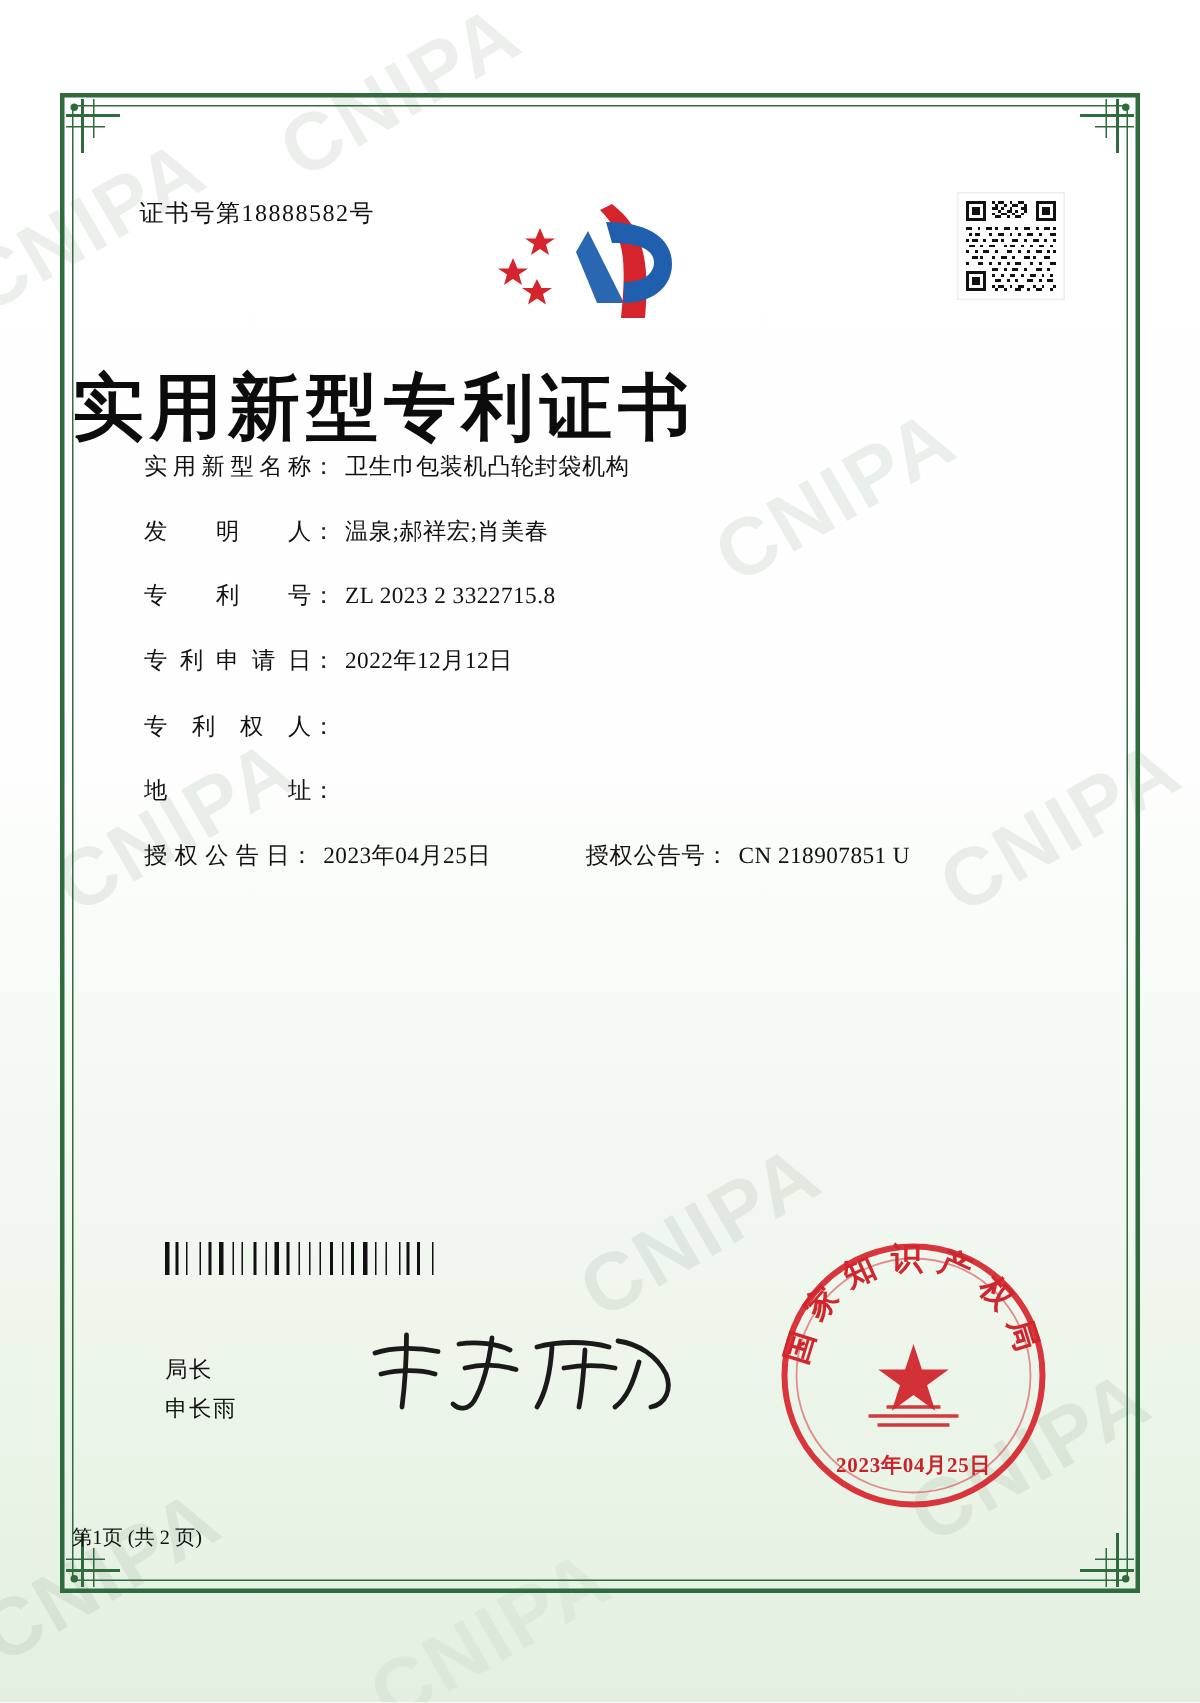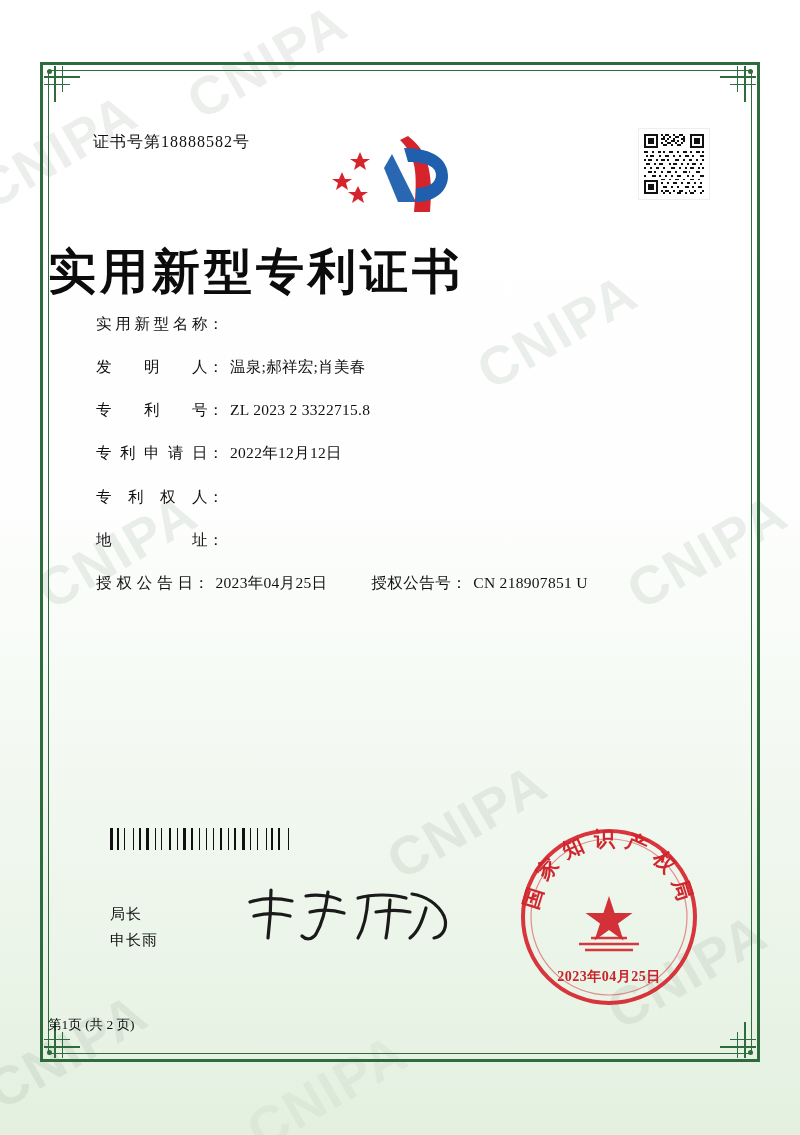--- a/index.html
+++ b/index.html
@@ -122,21 +122,21 @@
     font-size: 48px;
     font-weight: 700;
     letter-spacing: 4px;
     color: #0c0c0c;
     font-family: "DejaVu Serif", "Liberation Serif", serif;
   }
 
   .fields {
     position: absolute;
     left: 48px; right: 44px;
-    top: 244px;
+    top: 232px;
     font-size: 15.5px;
     color: #111;
   }
   .field {
     display: flex;
     align-items: baseline;
     margin-bottom: 23px;
     line-height: 1.3;
   }
   .field .lbl {
@@ -151,21 +151,21 @@
     text-align-last: justify;
   }
   .field .val {
     margin-left: 6px;
     letter-spacing: 0.3px;
   }
   .field .val.mono {
     font-family: "Liberation Serif", serif;
   }
   .field.two .right {
-    margin-left: 44px;
+    margin-left: 63px;
     white-space: nowrap;
   }
 
   .paragraphs {
     position: absolute;
     left: 48px; right: 44px;
     top: 560px;
     font-size: 14.5px;
     line-height: 1.95;
     color: #111;
@@ -450,20 +450,21 @@
       </svg>
     </div>
 
     <div class="title">实用新型专利证书</div>
 
     <div class="fields">
 
       <div class="field">
         <span class="lbl spread">实用新型名称</span>
         <span class="lbl">：</span>
+        <span class="val">卫生巾包装机凸轮封袋机构</span>
       </div>
 
       <div class="field">
         <span class="lbl spread">发 明 人</span>
         <span class="lbl">：</span>
         <span class="val">温泉;郝祥宏;肖美春</span>
       </div>
 
       <div class="field">
         <span class="lbl spread">专 利 号</span>

